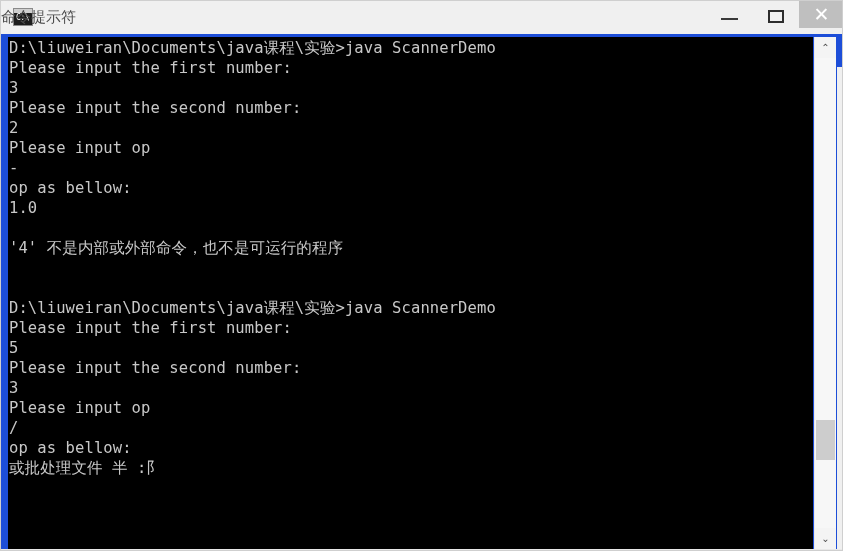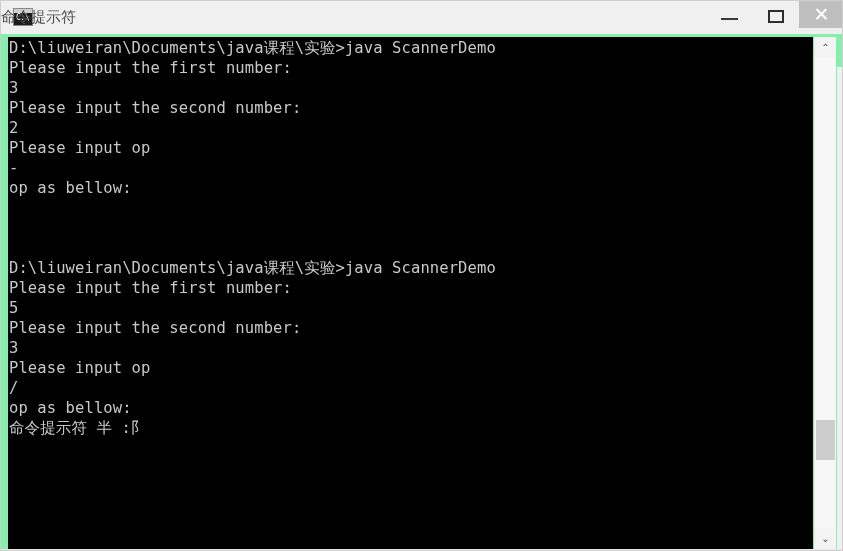--- a/index.html
+++ b/index.html
@@ -113,21 +113,21 @@
     font-size: 19px;
     font-family: "DejaVu Sans", sans-serif;
   }
 
   
   .console-frame {
     position: absolute;
     left: 0; top: 33px;
     width: 843px;
     height: 518px;
-    background: #86efac;
+    background: #1d4ed8;
     box-sizing: border-box;
   }
   .console {
     position: absolute;
     left: 7px;
     top: 3px;
     width: 805px;
     height: 512px;
     background: #000000;
     overflow: hidden;
@@ -235,32 +235,34 @@
     <div class="console">
       <div class="console-inner" id="console-lines">
           <div class="line">D:\liuweiran\Documents\java课程\实验&gt;java ScannerDemo</div>
           <div class="line">Please input the first number:</div>
           <div class="line">3</div>
           <div class="line">Please input the second number:</div>
           <div class="line">2</div>
           <div class="line">Please input op</div>
           <div class="line">-</div>
           <div class="line">op as bellow:</div>
+          <div class="line">1.0</div>
           <div class="line blank"> </div>
+          <div class="line">'4' 不是内部或外部命令，也不是可运行的程序</div>
           <div class="line blank"> </div>
           <div class="line blank"> </div>
           <div class="line">D:\liuweiran\Documents\java课程\实验&gt;java ScannerDemo</div>
           <div class="line">Please input the first number:</div>
           <div class="line">5</div>
           <div class="line">Please input the second number:</div>
           <div class="line">3</div>
           <div class="line">Please input op</div>
           <div class="line">/</div>
           <div class="line">op as bellow:</div>
-          <div class="line">命令提示符 半 :阝</div>
+          <div class="line">或批处理文件 半 :阝</div>
         </div>
     </div>
 
     <div class="scrollbar">
       <div class="sb-arrow sb-up">⌃</div>
       <div class="sb-track">
         <div class="sb-thumb" id="sb-thumb" style="top: 362px; height: 40px;"></div>
       </div>
       <div class="sb-arrow sb-down">⌄</div>
     </div>

